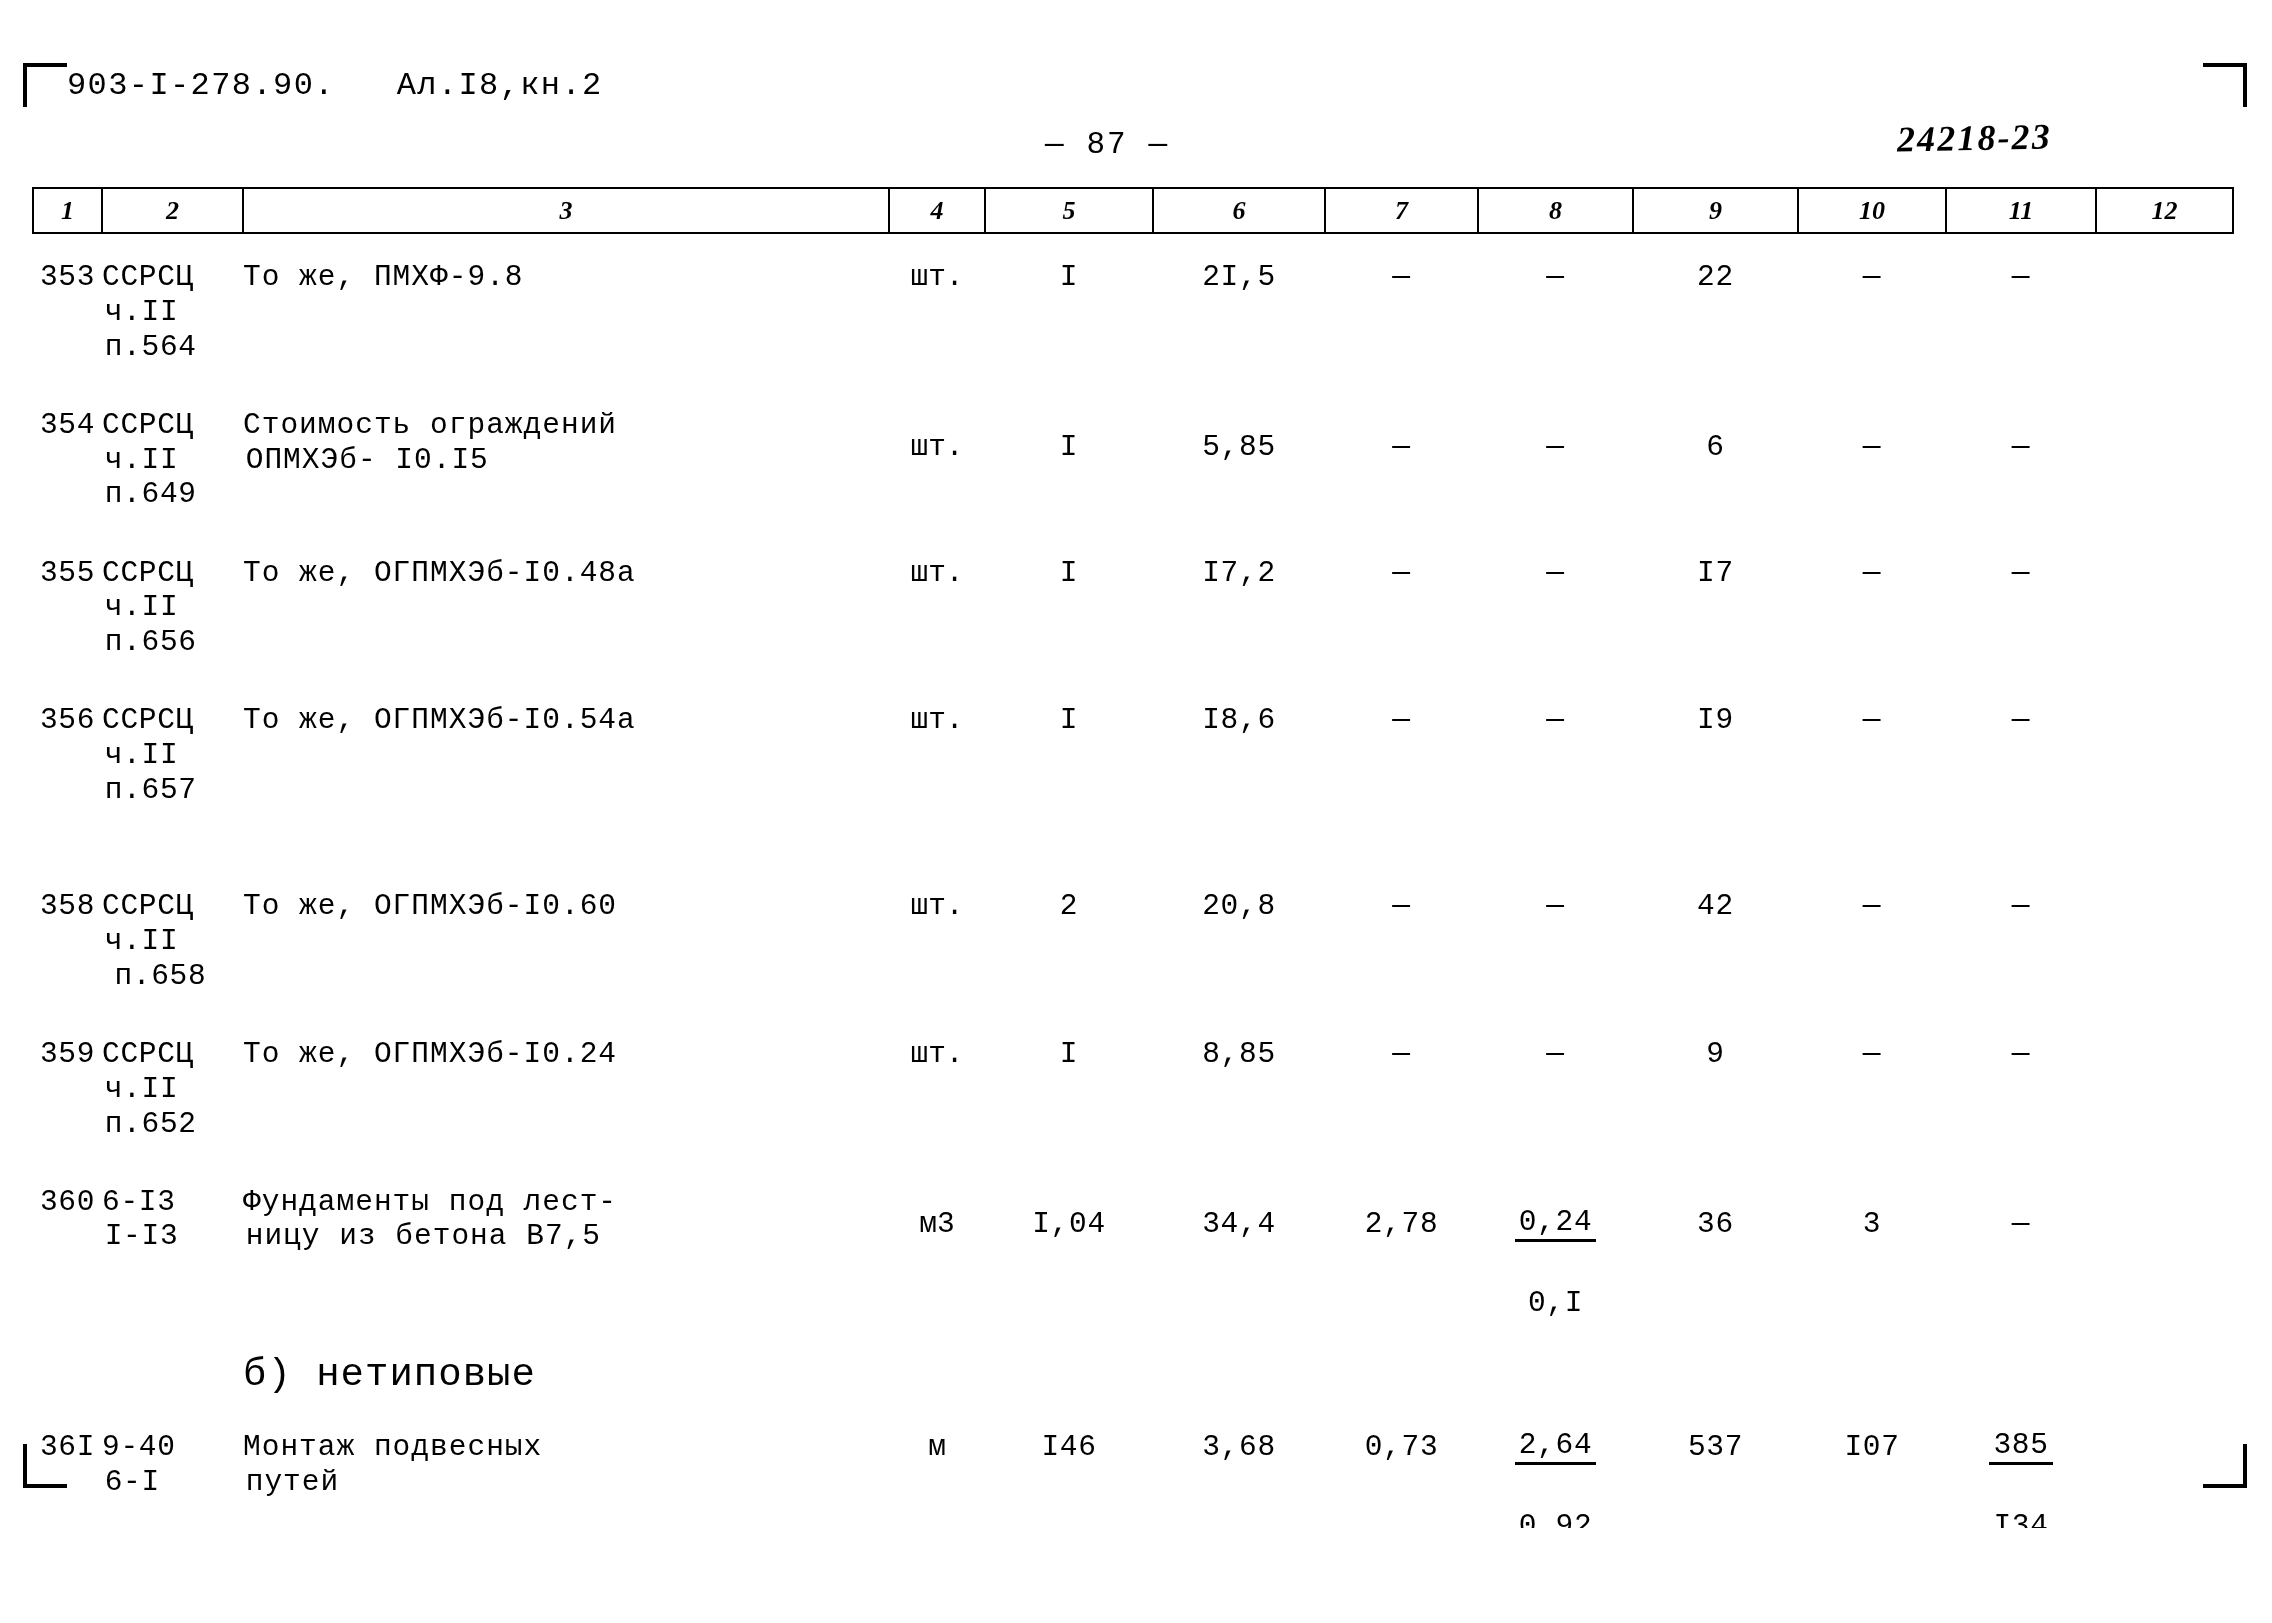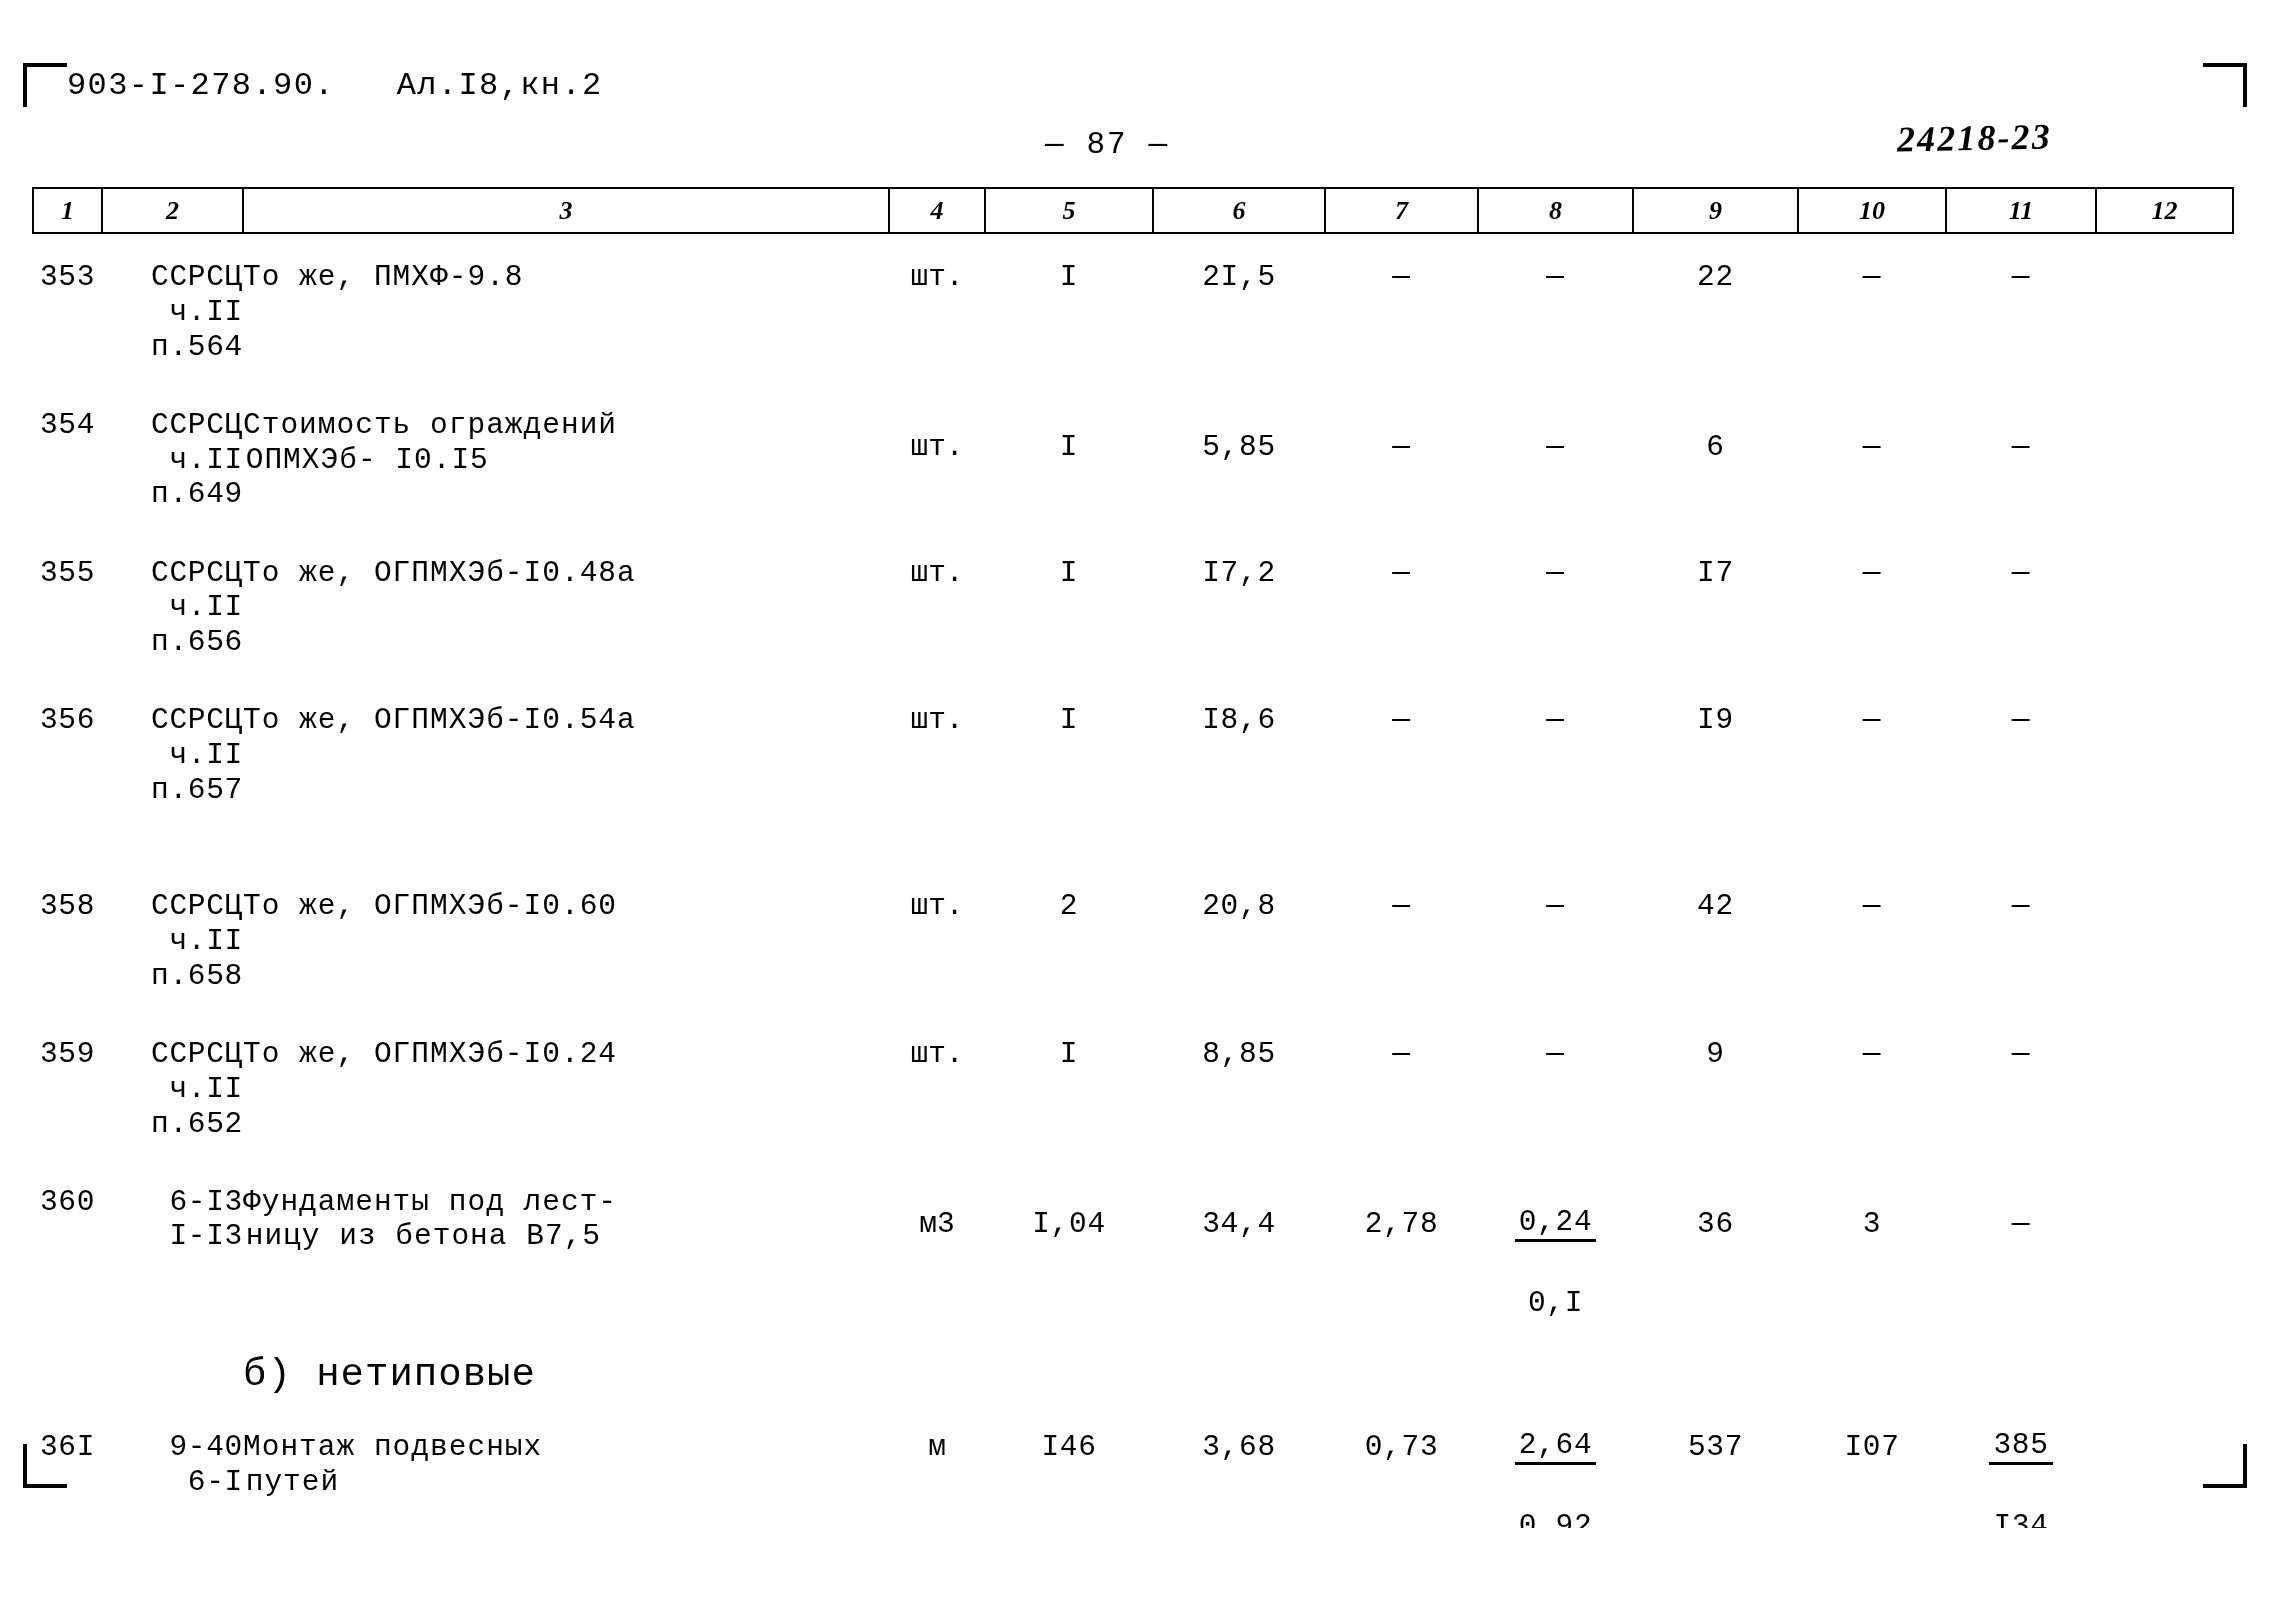--- a/index.html
+++ b/index.html
@@ -93,21 +93,21 @@
 
   
   tr.data td {
     border: none;
     font-size: 29.5px;
     line-height: 1.18;
     padding-top: 2.7px;
     padding-bottom: 2.7px;
   }
   td.c1 { text-align: center; letter-spacing: 0.7px; }
-  td.c2 { padding-left: 16.5px; letter-spacing: 0.7px; text-align: right; }
+  td.c2 { padding-left: 16.5px; letter-spacing: 0.7px; }
   td.c3 { padding-left: 25px; letter-spacing: 1px; }
   td.c4 { text-align: center; }
   td.num { text-align: center; letter-spacing: 0.7px; }
 
   .sub { display: block; padding-left: 2.7px; }
   .sub2 { display: block; padding-left: 12.4px; }
   .mid { padding-top: 25px !important; }
 
   
   .frac {

